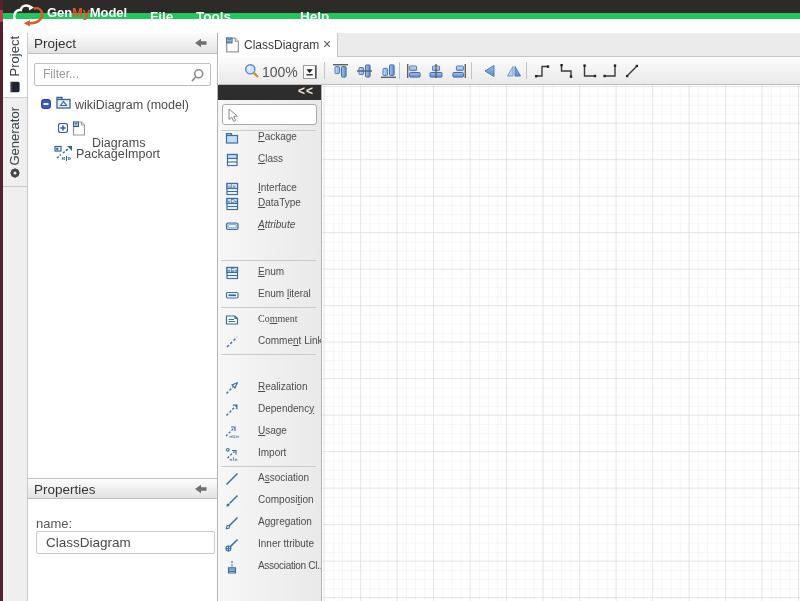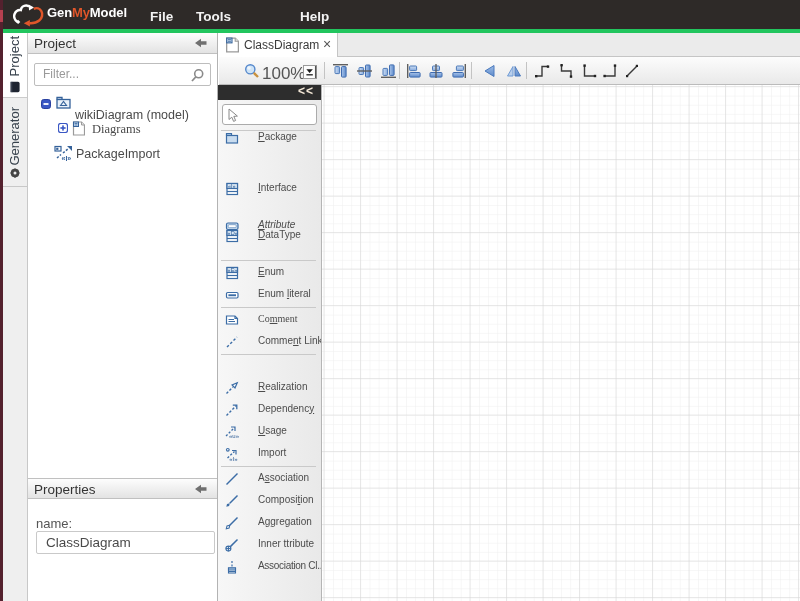--- a/index.html
+++ b/index.html
@@ -1,20 +1,20 @@
 <!DOCTYPE html>
 <html><head>
 <meta charset="utf-8">
 <style>
 * { margin:0; padding:0; box-sizing:border-box; }
 html,body { width:800px; height:601px; overflow:hidden; font-family:"Liberation Sans", sans-serif; background:#fff; }
 #page { position:relative; width:800px; height:601px; }
 
 
-#topbar { position:absolute; left:0; top:0; width:800px; height:33px; background:#2e2a28; border-bottom:4px solid #22c55e; }
+#topbar { position:absolute; left:0; top:0; width:800px; height:19px; background:#2e2a28; border-bottom:6px solid #22c55e; }
 #maroon { position:absolute; left:0; top:0; width:3px; height:601px; background:#54212e; z-index:50; }
 #logo { position:absolute; left:13px; top:3px; }
 #logotext { position:absolute; left:47px; top:5px; font-size:13px; font-weight:bold; color:#fff; letter-spacing:-0.1px; }
 #logotext .my { color:#e0562a; }
 .menu { position:absolute; top:9px; color:#f2f2f2; font-size:13.5px; font-weight:600; }
 
 
 #sidebar { position:absolute; left:3px; top:33px; width:25px; height:568px; background:#efefef; border-right:1px solid #c8c8c8; }
 .vtab { position:absolute; left:0; width:24px; }
 .vtext { position:absolute; left:4px; writing-mode:vertical-rl; transform:rotate(180deg); font-size:13px; color:#38424d; }
@@ -35,21 +35,21 @@
 
 
 #work { position:absolute; left:219px; top:33px; width:581px; height:568px; }
 #tabbar { position:absolute; left:0; top:0; width:581px; height:24px; background:#ebebeb; border-bottom:1px solid #c5c5c5; }
 #tab1 { position:absolute; left:0; top:0; width:119px; height:24px; background:#fff; border-right:1px solid #c5c5c5; }
 #tab1 .lbl { position:absolute; left:25px; top:5px; font-size:12px; color:#3a3a3a; }
 #tab1 .x { position:absolute; left:104px; top:3px; font-size:14px; color:#555; }
 #toolbar { position:absolute; left:0; top:24px; width:581px; height:28px; background:linear-gradient(#fcfcfc,#e9e9e9); border-bottom:1px solid #bbb; }
 .ti { position:absolute; top:6px; }
 .tsep { position:absolute; top:5px; width:1px; height:17px; background:#c3c3c3; }
-#zoomtxt { position:absolute; left:43px; top:7px; font-size:17px; color:#555; }
+#zoomtxt { position:absolute; left:43px; top:7px; font-size:14px; color:#555; }
 #canvas { position:absolute; left:0; top:52px; width:581px; height:516px; background:#fff; }
 
 
 #palette { position:absolute; left:-1px; top:0; width:104px; height:516px; background:linear-gradient(90deg,#f7f7f7,#e9e9e9); border-right:1px solid #b5b5b5; }
 #palhead { position:absolute; left:0; top:0; width:103px; height:15px; background:#2d2d2d; color:#f5e9d8; font-size:12px; font-weight:bold; line-height:13px; text-align:right; padding-right:7px; letter-spacing:1px; }
 #pointer { position:absolute; left:4px; top:19px; width:95px; height:21px; background:#fff; border:1px solid #ababab; border-radius:3px; }
 .psep { position:absolute; left:3px; width:95px; height:1px; background:#c9c9c9; }
 .pitem { position:absolute; left:0; width:103px; height:22px; overflow:hidden; }
 .pitem svg { position:absolute; left:7px; top:4px; }
 .pitem .plbl { position:absolute; left:40px; top:4px; font-size:10px; color:#4c4c4c; white-space:nowrap; }
@@ -138,34 +138,34 @@
 
     <svg style="position:absolute;left:13px;top:66px;" width="10" height="10" viewBox="0 0 10 10">
         <rect x="0.5" y="0.5" width="9" height="9" rx="2.2" fill="#3a57c4" stroke="#2a41a0"></rect>
         <rect x="2.5" y="4.1" width="5" height="1.8" fill="#fff"></rect>
       </svg>
     <svg style="position:absolute;left:28px;top:63px;" width="15" height="13" viewBox="0 0 15 13">
         <path d="M1 3.5 v-2 h5 v2" fill="#e8f1fa" stroke="#35629a" stroke-width="1.3"></path>
         <rect x="1" y="3.5" width="13" height="8.5" fill="#e8f1fa" stroke="#35629a" stroke-width="1.3"></rect>
         <polygon points="4.5,9.5 7.5,5.5 10.5,9.5" fill="none" stroke="#35629a" stroke-width="1.1"></polygon>
       </svg>
-    <div class="trow" style="left:47px; top:72px;">wikiDiagram (model)</div>
+    <div class="trow" style="left:47px; top:62px;">wikiDiagram (model)</div>
     <svg style="position:absolute;left:30px;top:90px;" width="10" height="10" viewBox="0 0 10 10">
         <rect x="0.5" y="0.5" width="9" height="9" rx="2.2" fill="#fff" stroke="#3a57c4" stroke-width="1.2"></rect>
         <rect x="2.4" y="4.2" width="5.2" height="1.6" fill="#3a57c4"></rect>
         <rect x="4.2" y="2.4" width="1.6" height="5.2" fill="#3a57c4"></rect>
       </svg>
     <svg style="position:absolute;left:44px;top:88px;" width="13" height="15" viewBox="0 0 13 15">
         <path d="M1.5 1 h8 l3 3 v10 h-11 z" fill="#fff" stroke="#9a9a9a" stroke-width="1.2"></path>
         <path d="M9.5 1 v3 h3" fill="#e4e4e4" stroke="#9a9a9a" stroke-width="1"></path>
         <rect x="1.5" y="1" width="5" height="4.5" fill="#cde0f2" stroke="#35629a" stroke-width="1"></rect>
         <line x1="2.5" y1="2.5" x2="5.5" y2="2.5" stroke="#35629a" stroke-width="0.8"></line>
         <line x1="2.5" y1="4" x2="5.5" y2="4" stroke="#35629a" stroke-width="0.8"></line>
       </svg>
-    <div class="trow" style="left:64px; top:86px;font-family:Liberation Serif, serif;">Diagrams</div>
+    <div class="trow" style="left:64px; top:100px;">Diagrams</div>
     <svg style="position:absolute;left:26px;top:112px;" width="19" height="17" viewBox="0 0 19 17">
         <rect x="1" y="1.5" width="6" height="4.5" fill="#fff" stroke="#35629a" stroke-width="1.2"></rect>
         <rect x="2.2" y="2.7" width="2.2" height="2.2" fill="#35629a"></rect>
         <polygon points="13,1 18,1 18,6 15.6,3.6" fill="#35629a"></polygon>
         <line x1="9" y1="8" x2="14.5" y2="3.5" stroke="#35629a" stroke-width="1.5" stroke-dasharray="2.2 1.6"></line>
         <line x1="3" y1="13" x2="7" y2="9.5" stroke="#35629a" stroke-width="1.5" stroke-dasharray="2.2 1.6"></line>
         <text x="7.5" y="15.5" font-size="7" font-weight="bold" fill="#35629a" font-family="Liberation Sans">«I»</text>
       </svg>
     <div class="trow" style="left:48px; top:111px;">PackageImport</div>
 
@@ -298,30 +298,38 @@
         </div>
         <div class="psep" style="top:45px;"></div>
 
         <div class="pitem" style="top:41.5px;">
           <svg width="14" height="14" viewBox="0 0 14 14">
               <path d="M1.5 4.5 v-2 h5 v2" fill="#9fc0e0" stroke="#3c6da6" stroke-width="1.2"></path>
               <rect x="1.5" y="4.5" width="11" height="7.5" fill="#c9dcef" stroke="#3c6da6" stroke-width="1.2"></rect>
             </svg>
           <span class="plbl"><u>P</u>ackage</span>
         </div>
+        <div class="pitem" style="top:63.5px;">
+          <svg width="14" height="14" viewBox="0 0 14 14">
+              <rect x="2.5" y="1.5" width="9.5" height="11" fill="#fff" stroke="#3c6da6" stroke-width="1.2"></rect>
+              <rect x="2.5" y="1.5" width="9.5" height="4" fill="#c6daee" stroke="#3c6da6" stroke-width="1.2"></rect>
+              <line x1="2.5" y1="9" x2="12" y2="9" stroke="#3c6da6" stroke-width="1.2"></line>
+            </svg>
+          <span class="plbl"><u>C</u>lass</span>
+        </div>
         <div class="pitem" style="top:85.5px;margin-top:7px;">
           <svg width="14" height="14" viewBox="0 0 14 14">
               <rect x="2" y="1.5" width="10.5" height="11" fill="#fff" stroke="#3c6da6" stroke-width="1.2"></rect>
               <rect x="2" y="1.5" width="10.5" height="5" fill="#dce9f5" stroke="#3c6da6" stroke-width="1.2"></rect>
               <text x="3" y="5.8" font-size="5.5" fill="#2a5a94" font-family="Liberation Sans">«I»</text>
               <line x1="2" y1="9.5" x2="12.5" y2="9.5" stroke="#3c6da6" stroke-width="1.2"></line>
             </svg>
           <span class="plbl"><u>I</u>nterface</span>
         </div>
-        <div class="pitem" style="top:107.5px;margin-top:32px;">
+        <div class="pitem" style="top:107.5px;">
           <svg width="14" height="14" viewBox="0 0 14 14">
               <rect x="2" y="1.5" width="10.5" height="11" fill="#fff" stroke="#3c6da6" stroke-width="1.2"></rect>
               <rect x="2" y="1.5" width="10.5" height="5" fill="#dce9f5" stroke="#3c6da6" stroke-width="1.2"></rect>
               <text x="2.6" y="5.8" font-size="5.5" fill="#2a5a94" font-family="Liberation Sans">«D»</text>
               <line x1="2" y1="9.5" x2="12.5" y2="9.5" stroke="#3c6da6" stroke-width="1.2"></line>
             </svg>
           <span class="plbl"><u>D</u>ataType</span>
         </div>
         <div class="pitem" style="top:129.5px;font-style:italic;">
           <svg width="14" height="14" viewBox="0 0 14 14">

